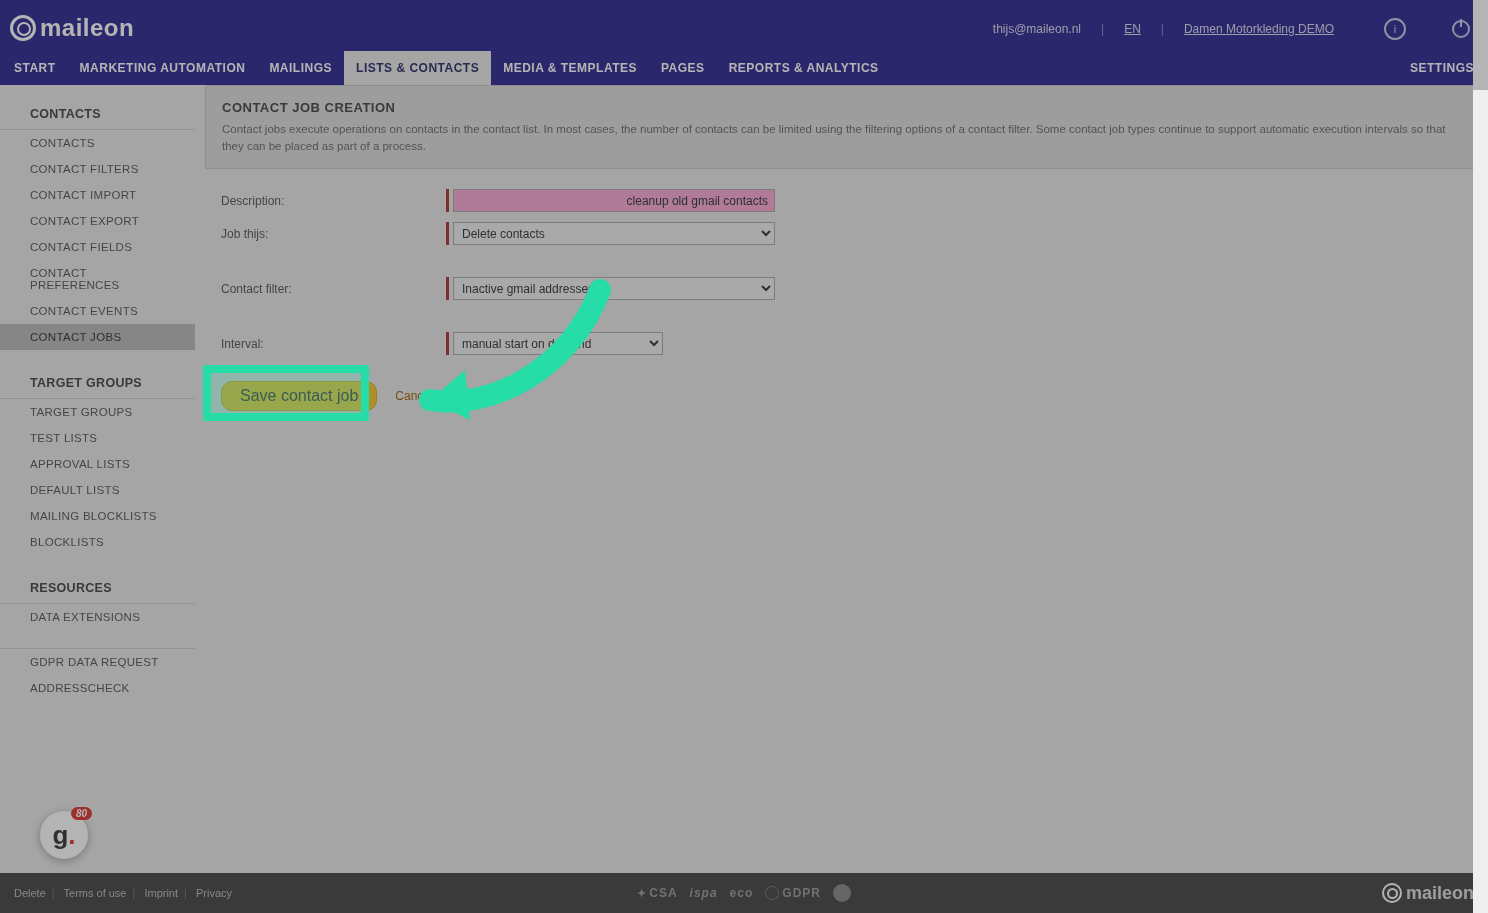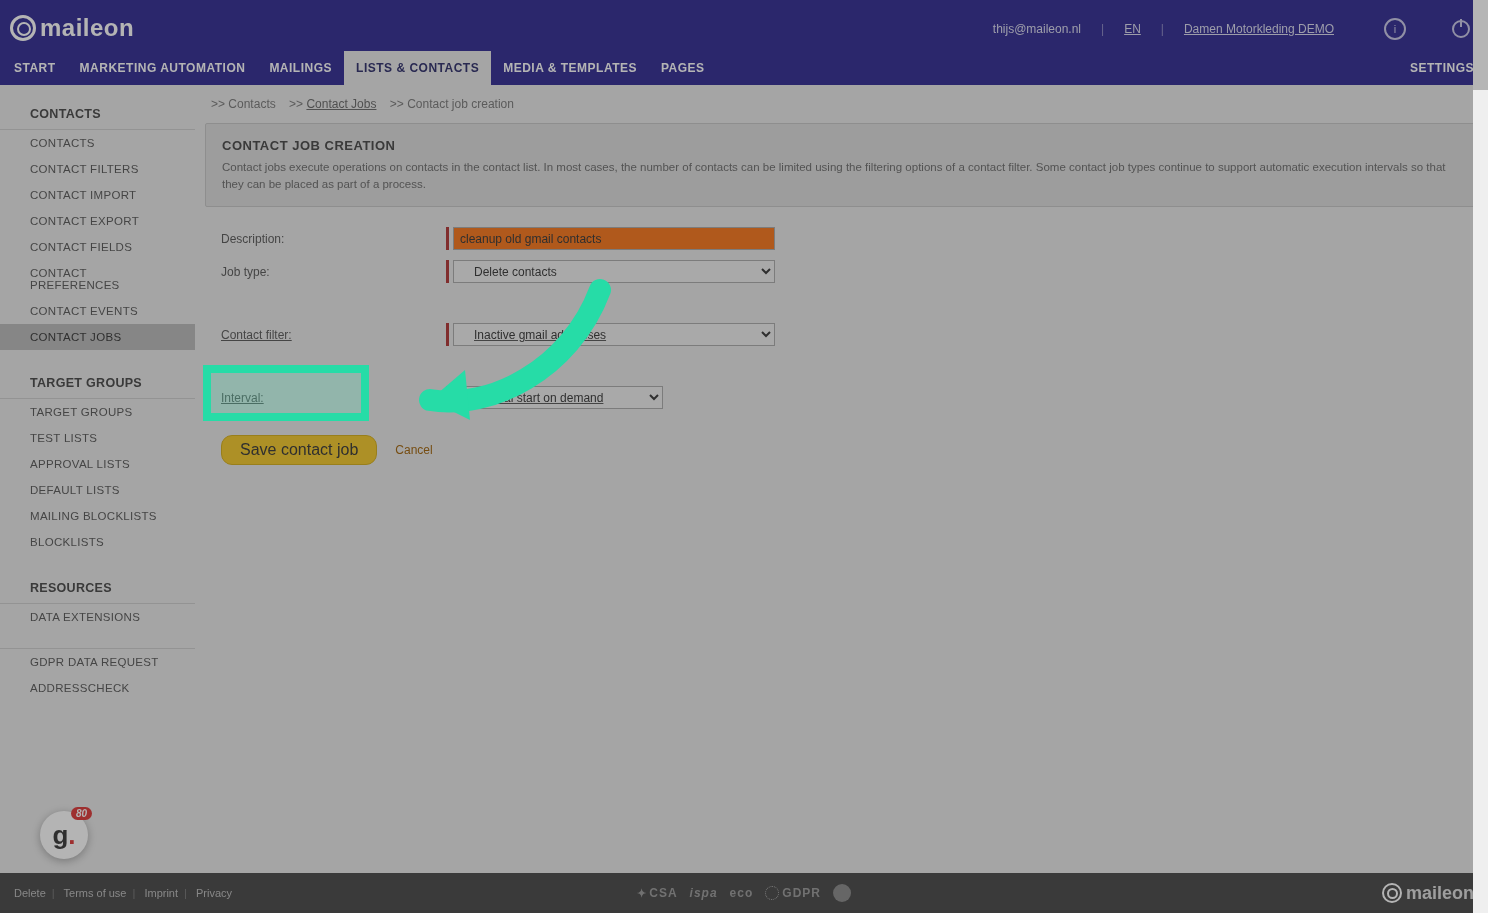--- a/index.html
+++ b/index.html
@@ -29,25 +29,25 @@
 .sidebar .section-gap { height:18px; }
 .content { flex:1; padding:0 10px 10px 10px; position:relative; }
 .breadcrumb { font-size:12px; color:#777; padding:12px 0 12px 6px; }
 .breadcrumb .bc { color:#777; }
 .breadcrumb .bc-link { color:#666; text-decoration:underline; cursor:pointer; }
 .panel { background:#dcdcdc; border:1px solid #c5c5c5; border-radius:2px; padding:14px 16px; margin-bottom:16px; }
 .panel-title { font-size:13px; font-weight:700; color:#444; letter-spacing:0.5px; margin-bottom:6px; }
 .panel-desc { font-size:11.5px; color:#6a6a6a; line-height:1.45; }
 .form { padding:4px 16px; font-size:12px; color:#555; }
 .form-row { display:flex; align-items:center; margin-bottom:10px; }
-.form-row.gap { margin-top:40px;text-decoration:underline; }
+.form-row.gap { margin-top:32px; }
 .form-label { width:225px; color:#555; }
 .req-bar { width:3px; height:23px; background:#b03030; margin-right:4px; }
-.text-input { height:23px; width:322px; border:1px solid #aaa; background:#f97316; padding:0 6px; font-size:12px; color:#333; }
-.select { height:23px; width:322px; border:1px solid #aaa; background:#efefef; font-size:12px; color:#333; padding:0 16px; }
+.text-input { height:23px; width:322px; border:1px solid #aaa; background:#f9a8d4; padding:0 6px; font-size:12px; color:#333;text-align:right; }
+.select { height:23px; width:322px; border:1px solid #aaa; background:#efefef; font-size:12px; color:#333; padding:0 4px; }
 .select.narrow { width:210px; }
 .actions { display:flex; align-items:center; gap:18px; margin-top:26px; margin-left:0; }
 .btn-primary { background:#f4c826; border:1px solid #d6ae15; border-radius:11px; padding:5px 18px; font-size:16px; color:#333; font-weight:500; cursor:pointer; }
 .btn-cancel { font-size:12px; color:#a16207; cursor:pointer; }
 .footer { position:absolute; bottom:0; left:0; right:0; height:40px; background:#444; color:#bbb; font-size:11px; display:flex; align-items:center; padding:0 14px; }
 .footer .links a { color:#bbb; text-decoration:none; cursor:pointer; }
 .footer .links .fsep { color:#777; margin:0 6px; }
 .footer .badges { position:absolute; left:50%; transform:translateX(-50%); display:flex; align-items:center; gap:12px; color:#999; font-size:12px; font-weight:700; letter-spacing:1px; }
 .footer .flogo { position:absolute; right:14px; display:flex; align-items:center; gap:4px; color:#ddd; font-size:18px; font-weight:700; }
 .footer .flogo .logo-icon { width:20px; height:20px; border-width:2.5px; }
@@ -83,20 +83,21 @@
     <span style="width:6px"></span>
     <span class="power-icon"></span>
   </div>
   <div class="topnav">
     <span class="tab">START</span>
     <span class="tab">MARKETING AUTOMATION</span>
     <span class="tab">MAILINGS</span>
     <span class="tab active">LISTS &amp; CONTACTS</span>
     <span class="tab">MEDIA &amp; TEMPLATES</span>
     <span class="tab">PAGES</span>
+    <span class="tab">REPORTS &amp; ANALYTICS</span>
     <span class="spacer"></span>
     <span class="tab">SETTINGS</span>
   </div>
 </div>
 
 <div class="main">
   <div class="sidebar">
     <div class="section-title">CONTACTS</div>
     <div class="section-items">
       <div class="item">CONTACTS</div>
@@ -124,44 +125,34 @@
       <div class="item">DATA EXTENSIONS</div>
     </div>
     <div class="section-gap"></div>
     <div class="section-items">
       <div class="item">GDPR DATA REQUEST</div>
       <div class="item">ADDRESSCHECK</div>
     </div>
   </div>
 
   <div class="content">
-    <div class="breadcrumb">
-      <span class="bc">&gt;&gt;</span>
-      <span class="bc">Contacts</span>
-      &nbsp;&nbsp;
-      <span class="bc">&gt;&gt;</span>
-      <span class="bc-link">Contact Jobs</span>
-      &nbsp;&nbsp;
-      <span class="bc">&gt;&gt;</span>
-      <span class="bc">Contact job creation</span>
-    </div>
 
     <div class="panel">
       <div class="panel-title">CONTACT JOB CREATION</div>
       <div class="panel-desc">Contact jobs execute operations on contacts in the contact list. In most cases, the number of contacts can be limited using the filtering options of a contact filter. Some contact job types continue to support automatic execution intervals so that they can be placed as part of a process.</div>
     </div>
 
     <div class="form">
       <div class="form-row">
         <div class="form-label">Description:</div>
         <div class="req-bar"></div>
         <input class="text-input" value="cleanup old gmail contacts" style="">
       </div>
       <div class="form-row">
-        <div class="form-label">Job type:</div>
+        <div class="form-label">Job thijs:</div>
         <div class="req-bar"></div>
         <select class="select">
           <option>Delete contacts</option>
         </select>
       </div>
       <div class="form-row gap">
         <div class="form-label">Contact filter:</div>
         <div class="req-bar"></div>
         <select class="select">
           <option>Inactive gmail addresses</option>

